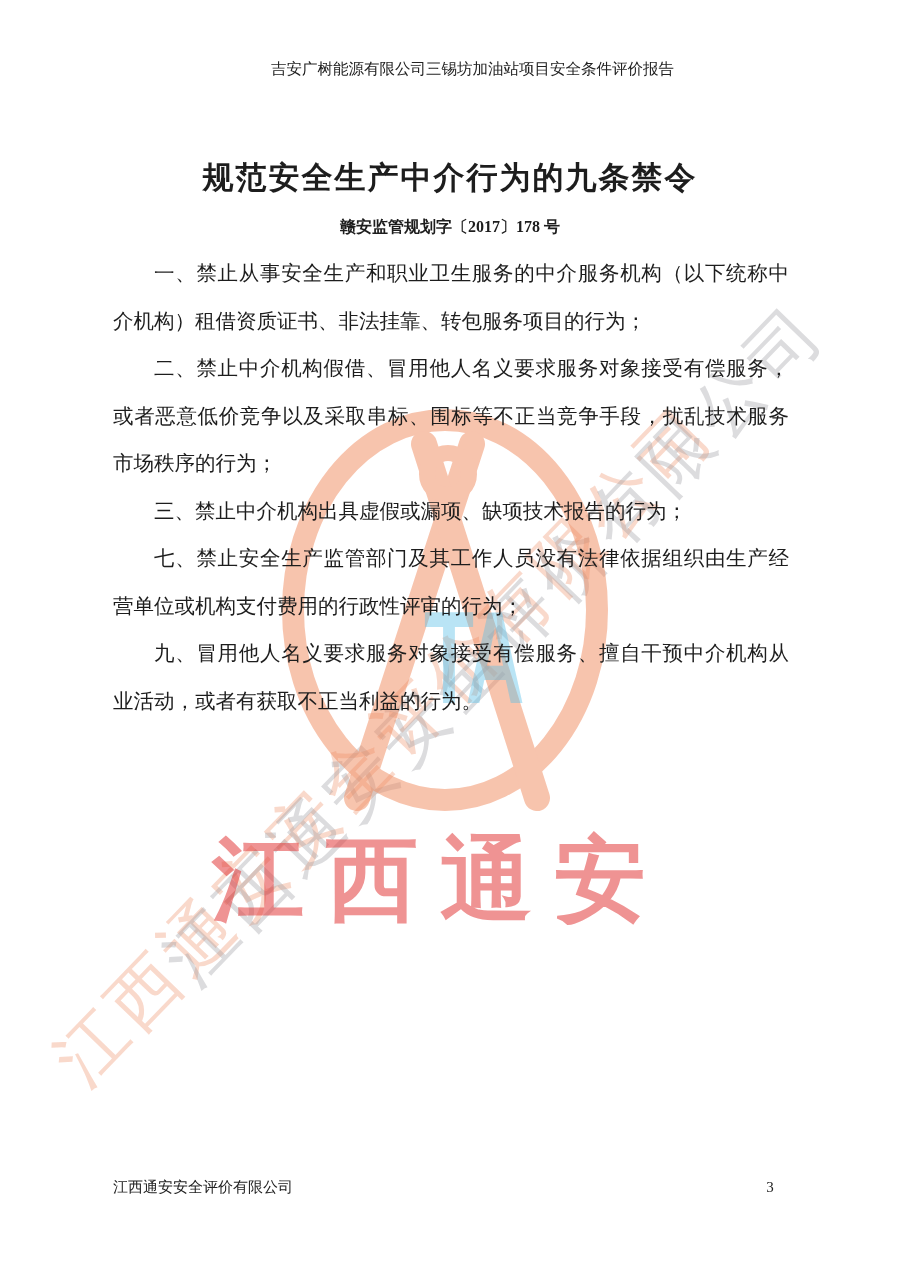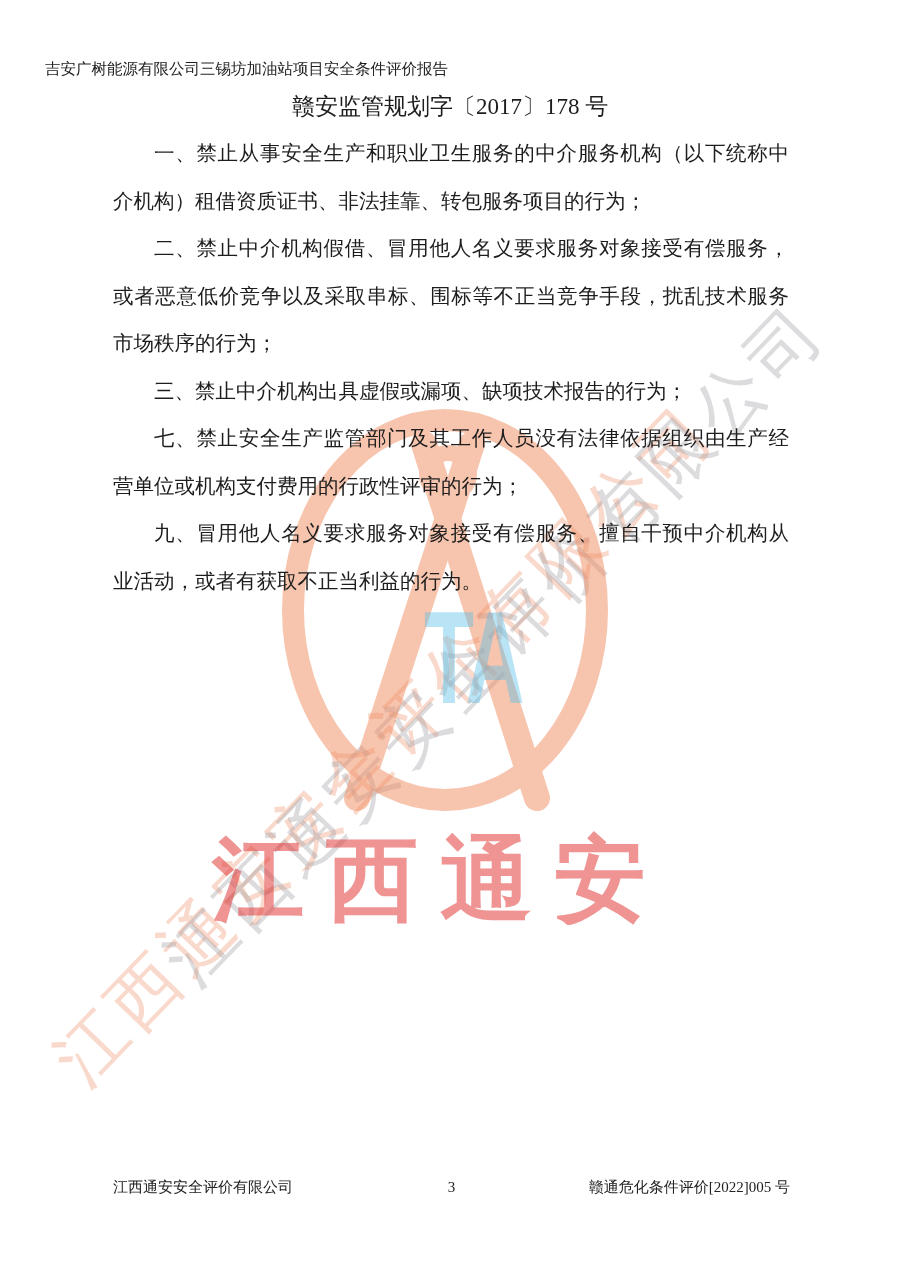--- a/index.html
+++ b/index.html
@@ -40,38 +40,40 @@
     font-weight:bold;
     letter-spacing:22px;
     color:#e23c3c;opacity:.55;
     font-family:"Liberation Serif", serif;
     white-space:nowrap;
   }
   
   .content{position:relative;z-index:1;}
   .doc-header{
     padding-top:58px;
+    text-align:center;
     font-size:15.5px;
     line-height:22px;
     color:#222;
     padding-left:45px;
   }
   .doc-title{
     margin-top:76px;
     text-align:center;
     font-size:31px;
     font-weight:bold;
     letter-spacing:2px;
     line-height:44px;
   }
   .doc-subtitle{
     margin-top:10px;
     text-align:center;
-    font-size:23px;
+    font-size:16px;
     line-height:34px;
+    font-weight:bold;
   }
   .doc-body{
     margin:6px auto 0 113px;
     width:676px;
     font-size:20.5px;
     line-height:47.5px;
     text-align:justify;
   }
   .doc-body p{
     margin:0;
@@ -112,31 +114,31 @@
 
     <div class="wm-ta">TA</div>
 
     <div class="wm-red">江西通安</div>
   </div>
 
   <div class="content">
 
     <div class="doc-header">吉安广树能源有限公司三锡坊加油站项目安全条件评价报告</div>
 
+    <div class="doc-title">规范安全生产中介行为的九条禁令</div>
 
     <div class="doc-subtitle">赣安监管规划字〔2017〕178 号</div>
 
     <div class="doc-body">
       <p>一、禁止从事安全生产和职业卫生服务的中介服务机构（以下统称中介机构）租借资质证书、非法挂靠、转包服务项目的行为；</p>
       <p>二、禁止中介机构假借、冒用他人名义要求服务对象接受有偿服务，或者恶意低价竞争以及采取串标、围标等不正当竞争手段，扰乱技术服务市场秩序的行为；</p>
       <p>三、禁止中介机构出具虚假或漏项、缺项技术报告的行为；</p>
       <p>七、禁止安全生产监管部门及其工作人员没有法律依据组织由生产经营单位或机构支付费用的行政性评审的行为；</p>
       <p>九、冒用他人名义要求服务对象接受有偿服务、擅自干预中介机构从业活动，或者有获取不正当利益的行为。</p>
     </div>
 
     <div class="doc-footer">
       <span class="f-left">江西通安安全评价有限公司</span>
       <span class="f-center">3</span>
-      <span class="f-right">赣通危化条件评价[2022]005 号</span>
     </div>
 
   </div>
 </div>
 
 </body></html>

